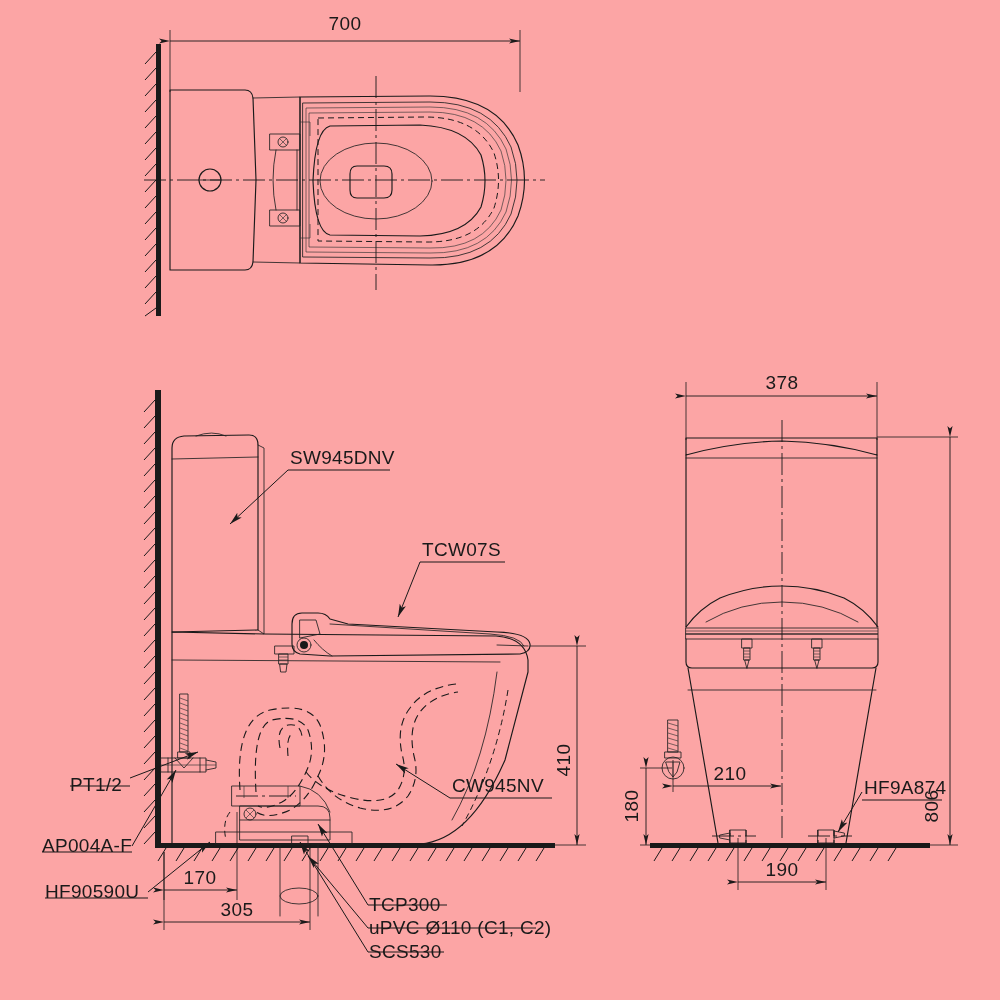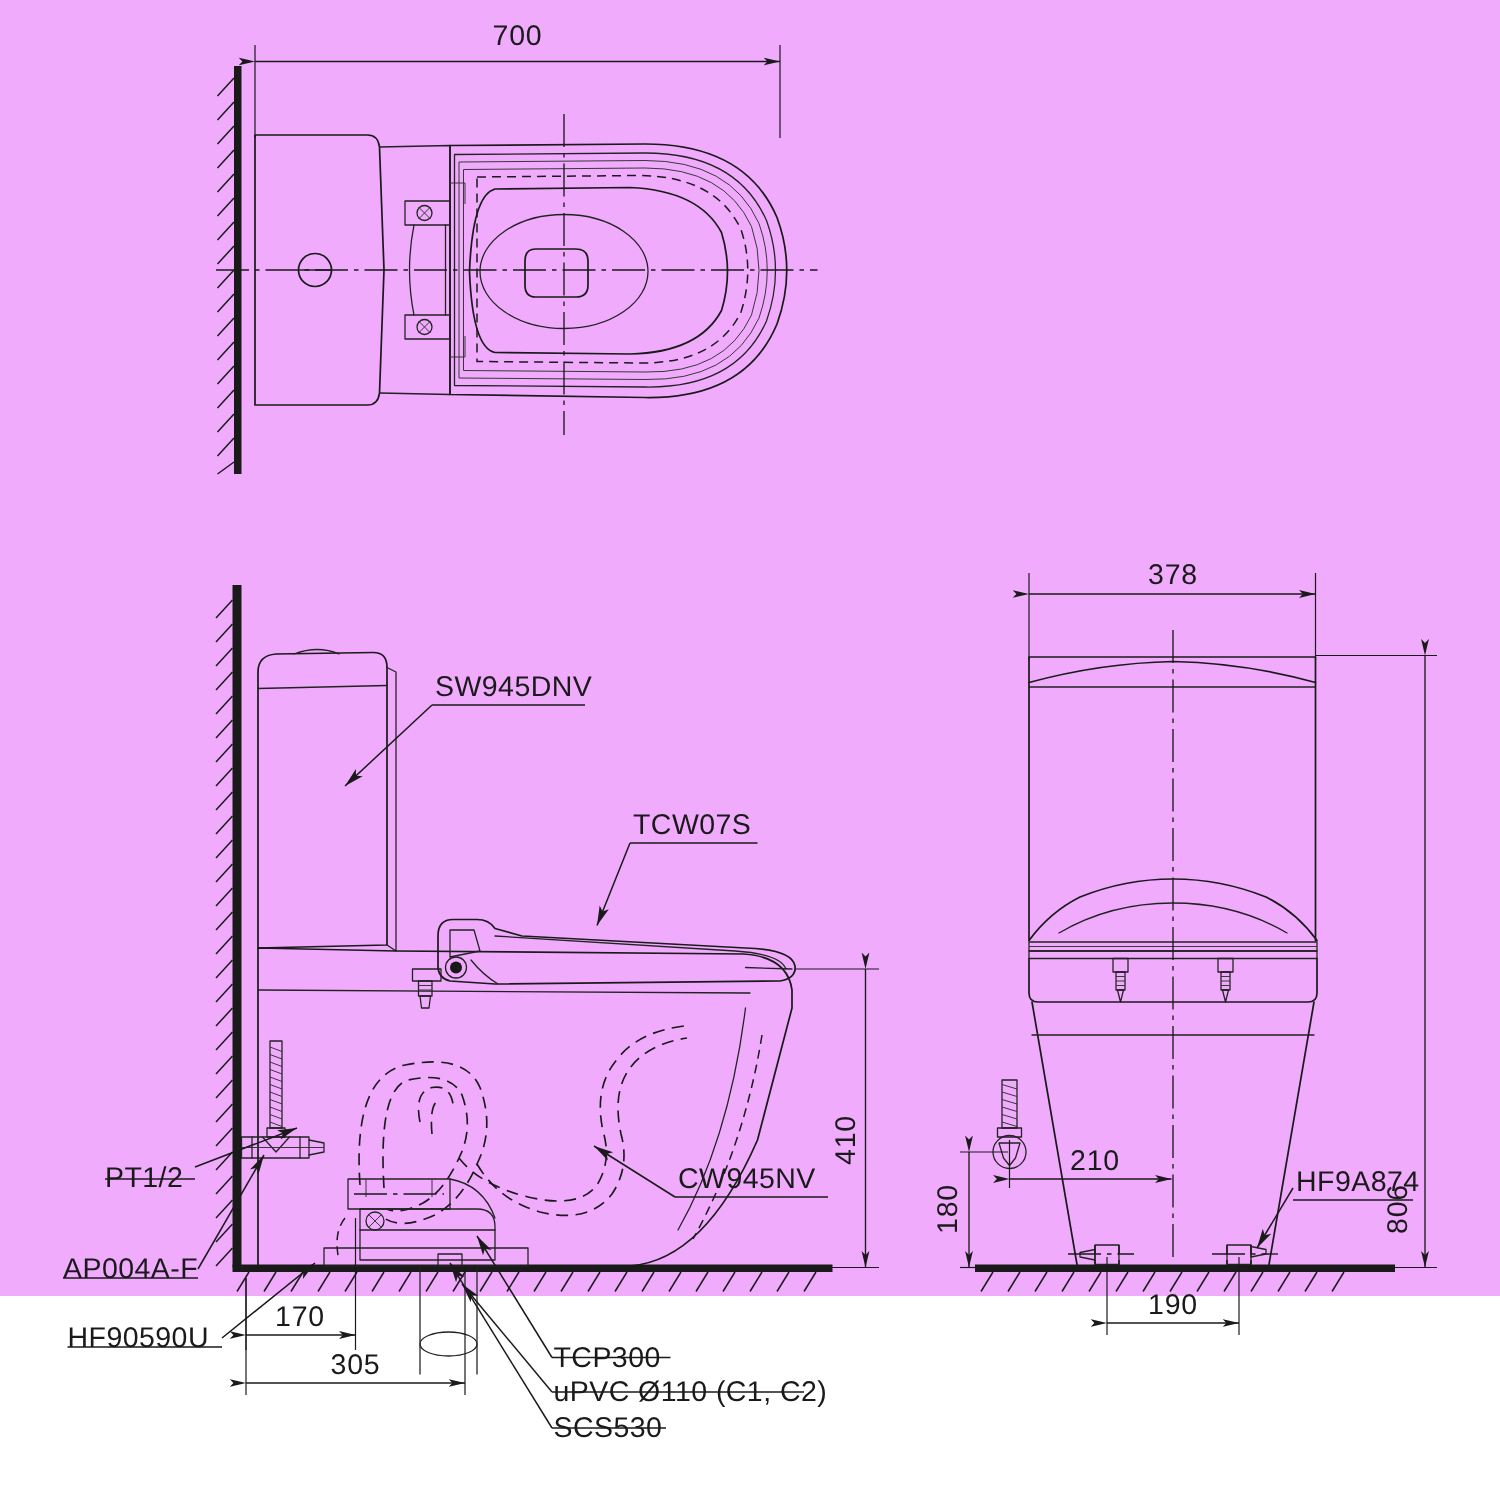--- a/index.html
+++ b/index.html
@@ -1,19 +1,19 @@
 <!DOCTYPE html>
 <html><head>
 <meta charset="utf-8">
 <title>Toilet Installation Drawing</title>
 <style>
   html,body{margin:0;padding:0;background:#ffffff;}
   body{width:1000px;height:1000px;overflow:hidden;
        font-family:"Liberation Sans",sans-serif;}
-  #sheet{position:relative;width:1000px;height:864px;background:#f0abfc;}
+  #sheet{position:relative;width:1000px;height:1000px;background:#fca5a5;}
   svg#dwg{position:absolute;left:0;top:0;width:1000px;height:1000px;display:block;}
   text{font-family:"Liberation Sans",sans-serif;fill:#1a1a1a;}
   .dimtxt{font-size:19px;letter-spacing:0.5px;}
   .lbltxt{font-size:19px;letter-spacing:0.3px;}
   .obj{fill:none;stroke:#1a1a1a;stroke-width:1.15;stroke-linejoin:round;stroke-linecap:round;}
   .objthin{fill:none;stroke:#222;stroke-width:0.85;stroke-linejoin:round;stroke-linecap:round;}
   .objhair{fill:none;stroke:#333;stroke-width:0.65;}
   .hidden{fill:none;stroke:#1a1a1a;stroke-width:1.1;stroke-dasharray:8 5;stroke-linecap:butt;}
   .hidden2{fill:none;stroke:#1a1a1a;stroke-width:1.0;stroke-dasharray:6 4;stroke-linecap:butt;}
   .center{fill:none;stroke:#1a1a1a;stroke-width:0.9;stroke-dasharray:22 4 3 4;stroke-linecap:butt;}

